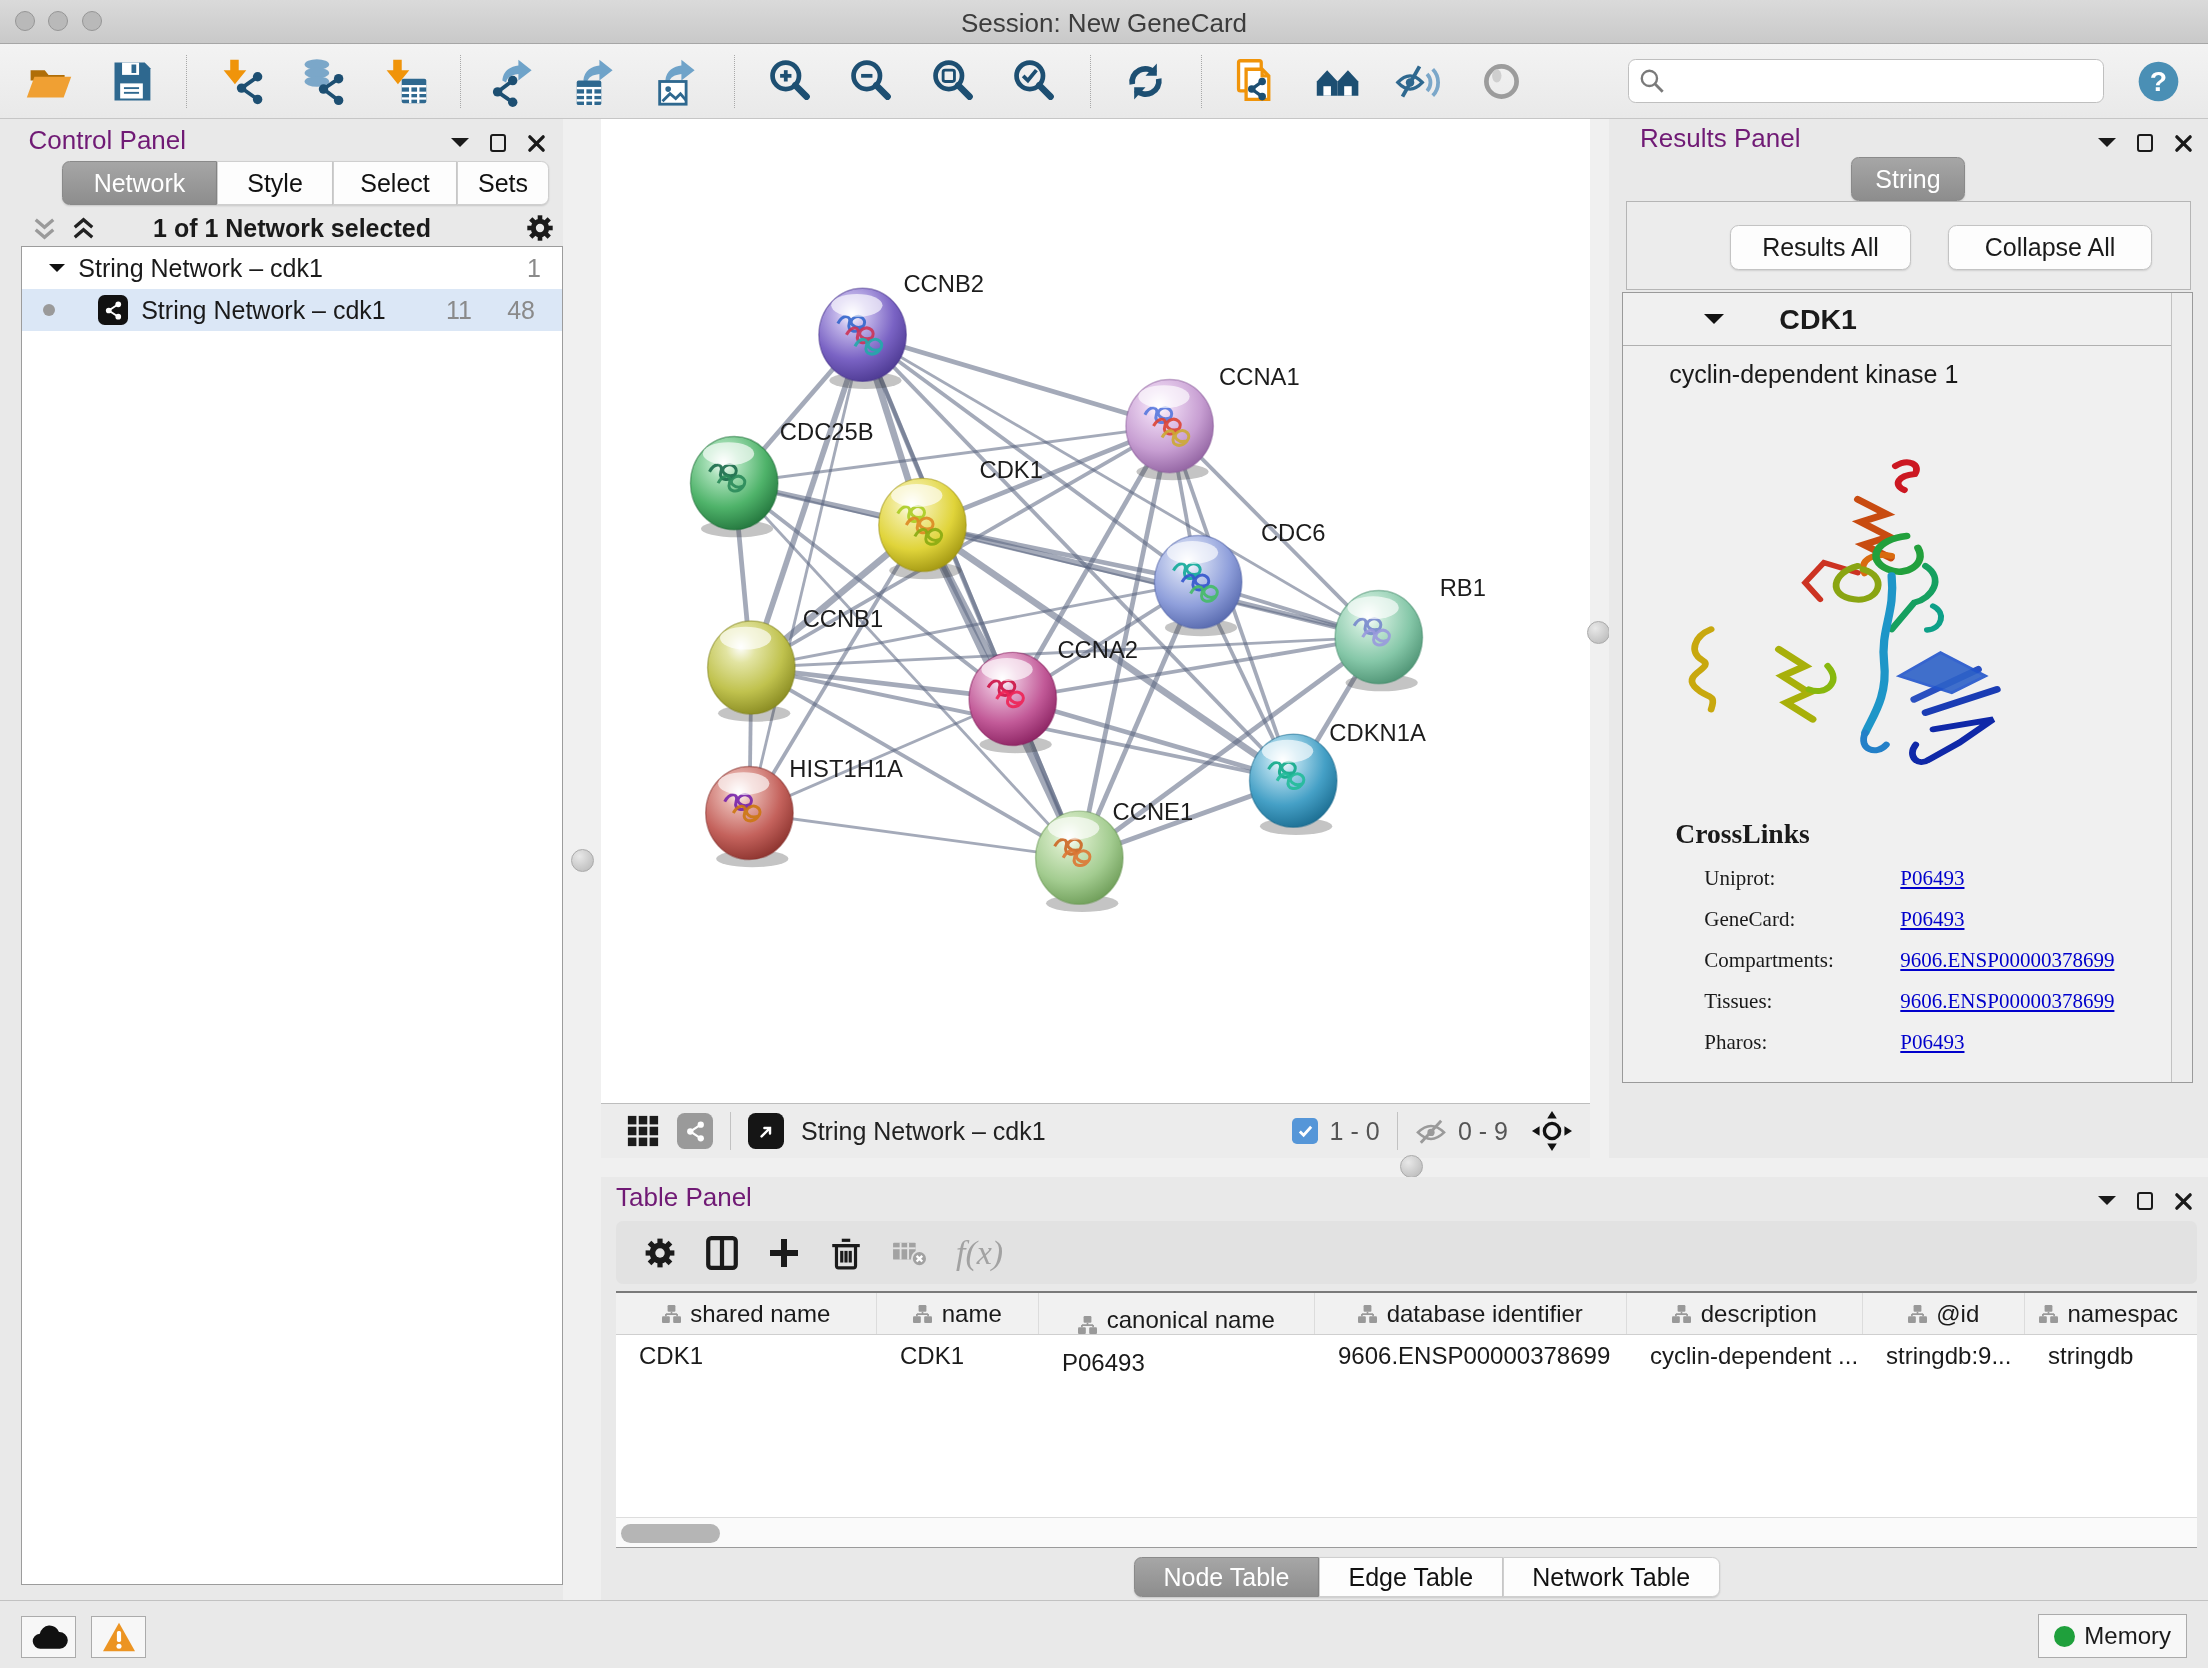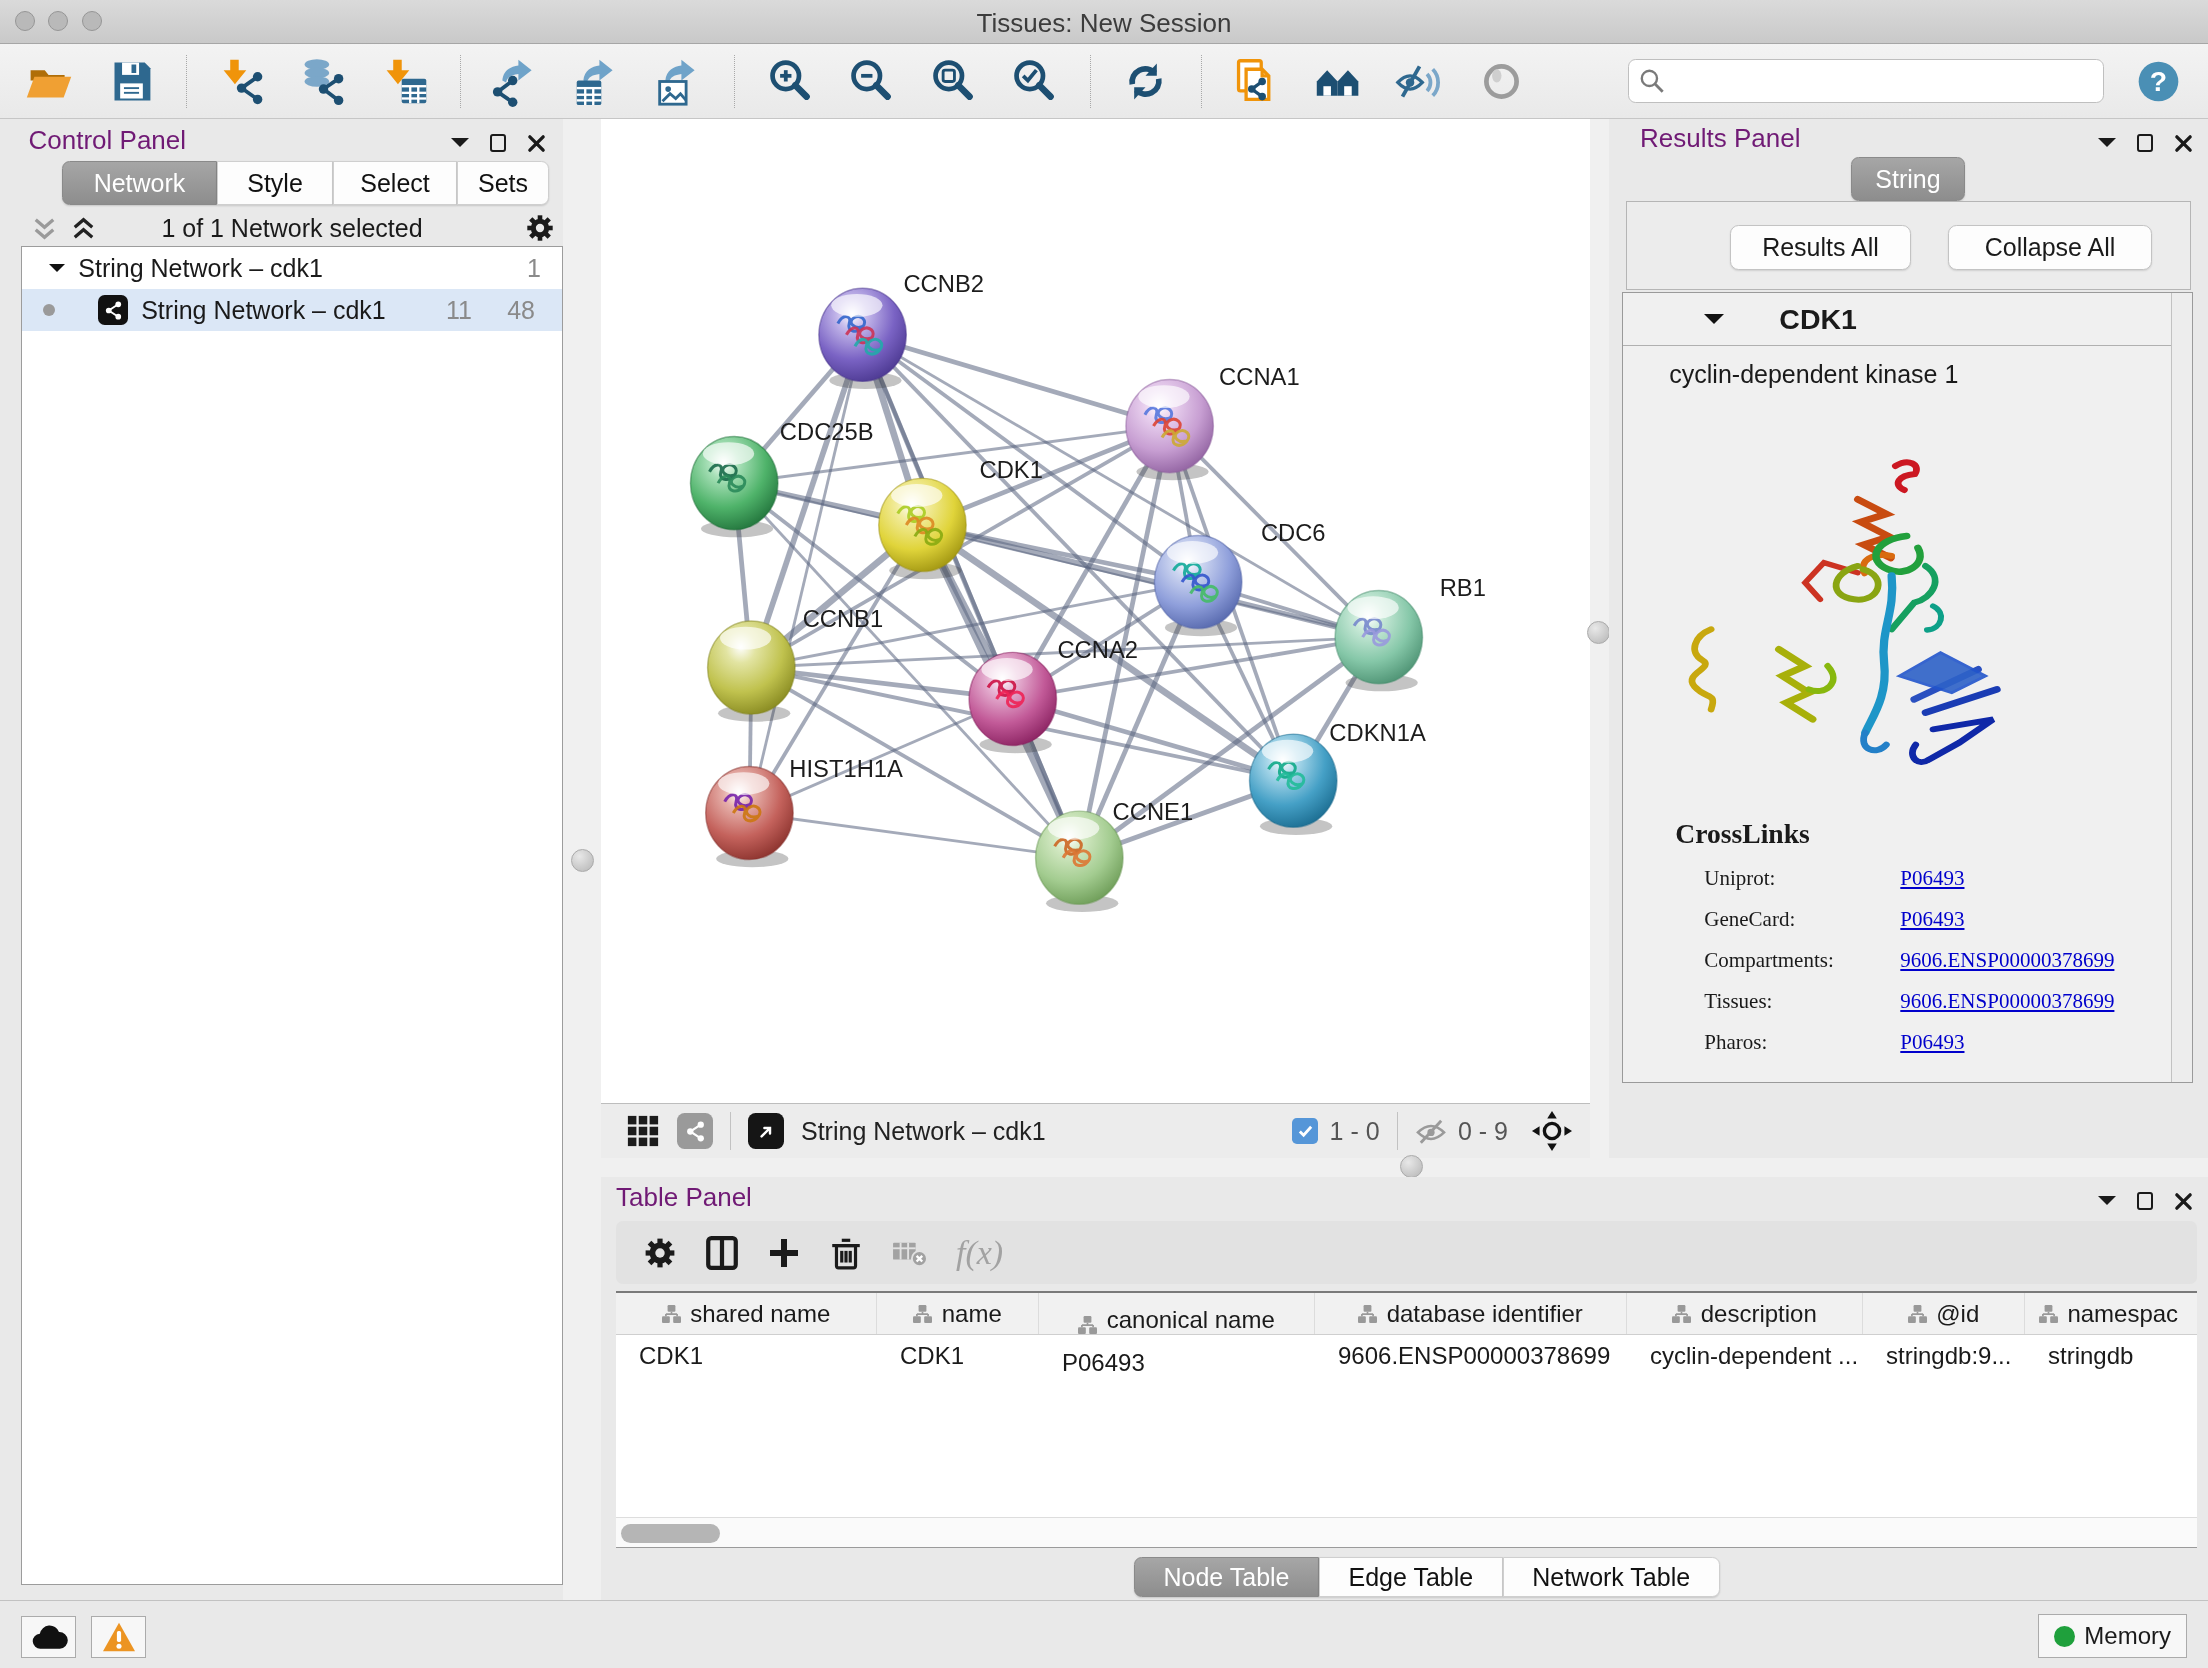--- a/index.html
+++ b/index.html
@@ -35,21 +35,21 @@
     box-shadow:0 1px 1.9px rgba(0,0,0,.15); }
   .tabbtn.selected { background:linear-gradient(#a6a6a6,#8d8d8d); color:#fff; border-color:#8a8a8a; }
 
   
   .control-panel { position:absolute; left:0; top:119px; width:563px; height:1481px; background:#e9e9e9; }
   .cp-title { position:absolute; left:28.5px; top:5.7px; }
   .cp-winicons { right:17px; top:11.4px; }
   .cp-tabs { position:absolute; left:62px; top:42px; display:flex; }
   .cp-tabs .tabbtn:first-child { border-radius:7.6px 0 0 7.6px; }
   .cp-tabs .tabbtn:last-child { border-radius:0 7.6px 7.6px 0; }
-  .cp-sumrow { position:absolute; left:21px; top:91px; width:542px; height:36px; display:flex; align-items:center; }
+  .cp-sumrow { position:absolute; left:21px; top:91px; width:542px; height:36px; display:flex; align-items:center;font-weight:bold; }
   .cp-summary { position:absolute; left:0; right:0; text-align:center; font-size:25px; }
   .tree { position:absolute; left:21px; top:127px; width:542px; height:1339px; background:#fff; border:1.9px solid #9c9c9c; }
   .tree-row { position:relative; height:42px; display:flex; align-items:center; font-size:25px; }
   .tree-row .count { color:#8a8a8a; }
   .tree-row.selected { background:#dbe7f6; }
   .tree-tri { width:0; height:0; border:8.6px solid transparent; border-top-color:#111; margin:7.6px 0 0 27px; }
   .net-dot { width:12.4px; height:12.4px; border-radius:50%; background:#9a9a9a; margin-left:21px; }
   .share-badge { width:29.5px; height:29.5px; border-radius:6.7px; background:#111; margin-left:43px;
     display:flex; align-items:center; justify-content:center; }
 
@@ -127,21 +127,21 @@
 <body>
 
 <div class="window">
 
   <div class="titlebar">
     <div class="traffic">
       <span class="light"></span>
       <span class="light"></span>
       <span class="light"></span>
     </div>
-    <div class="win-title">Tissues: New Session</div>
+    <div class="win-title">Session: New GeneCard</div>
   </div>
 
   <div class="toolbar">
     <div class="tbtn">
       <svg width="51" height="51" viewBox="0 0 54 54">
           <path d="M7 15h15l4 5h17v6H7z" fill="#b06e08"></path>
           <path d="M3 44l8-22h39l-8 22z" fill="#f0a033"></path>
         </svg>
     </div>
     <div class="tbtn">

